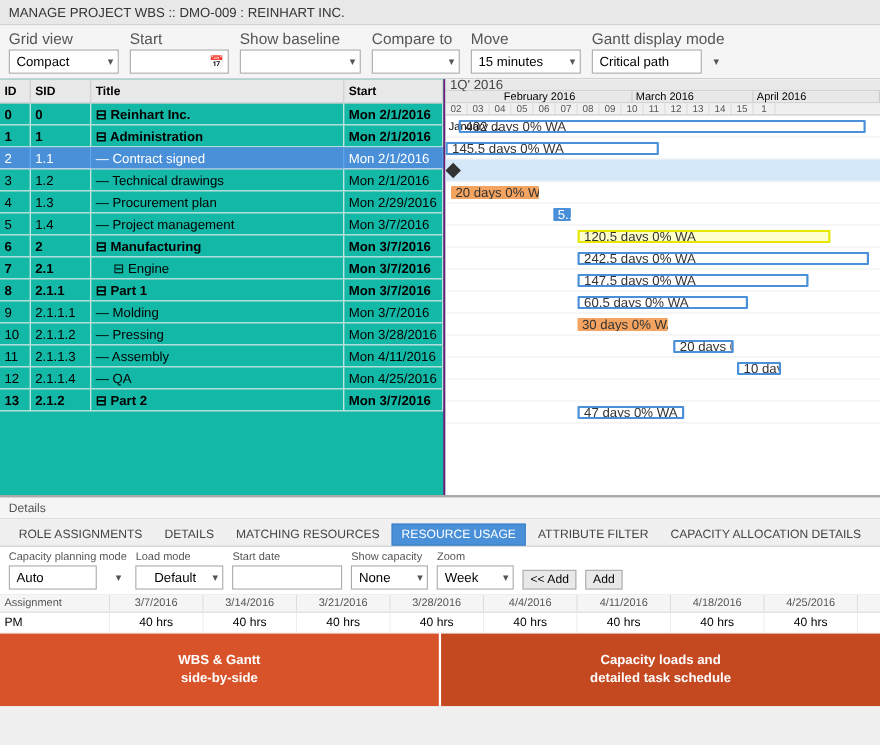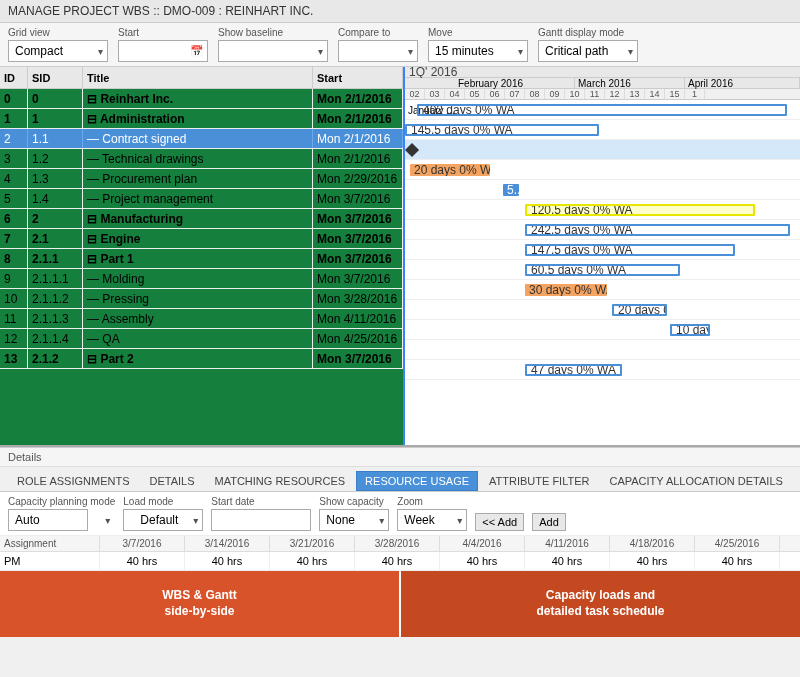--- a/index.html
+++ b/index.html
@@ -21,21 +21,21 @@
       padding: 4px 8px;
       display: flex;
       align-items: center;
       gap: 10px;
     }
     .toolbar-group {
       display: flex;
       flex-direction: column;
     }
     .toolbar-label {
-      font-size: 10px;
+      font-size: 14px;
       color: #555;
       margin-bottom: 2px;
     }
     .toolbar-select {
       border: 1px solid #aaa;
       background: white;
       padding: 3px 20px 3px 6px;
       font-size: 12px;
       appearance: none;
       -webkit-appearance: none;
@@ -83,22 +83,22 @@
       display: flex;
       height: 380px;
       border-bottom: 2px solid #aaa;
     }
 
     
     .wbs-table {
       width: 405px;
       min-width: 405px;
       overflow: hidden;
-      border-right: 2px solid #3b82f6;
-      background: #15803d;
+      border-right: 2px solid #701a75;
+      background: #14b8a6;
     }
     .wbs-col-header {
       display: flex;
       background: #e8e8e8;
       border-bottom: 1px solid #ccc;
       height: 22px;
       align-items: center;
     }
     .wbs-col-header .col {
       border-right: 1px solid #ccc;
@@ -442,21 +442,21 @@
         </div>
         <div class="wbs-row bold-row">
           <div class="cell col-id">6</div>
           <div class="cell col-sid">2</div>
           <div class="cell col-title" style="font-weight: bold;">  ⊟ Manufacturing</div>
           <div class="cell col-start" style="font-weight: bold;">Mon 3/7/2016</div>
         </div>
         <div class="wbs-row bold-row">
           <div class="cell col-id">7</div>
           <div class="cell col-sid">2.1</div>
-          <div class="cell col-title" style="font-weight: bold;">    ⊟ Engine</div>
+          <div class="cell col-title" style="font-weight: normal; margin-left: 16px;">    ⊟ Engine</div>
           <div class="cell col-start" style="font-weight: bold;">Mon 3/7/2016</div>
         </div>
         <div class="wbs-row bold-row">
           <div class="cell col-id">8</div>
           <div class="cell col-sid">2.1.1</div>
           <div class="cell col-title" style="font-weight: bold;">      ⊟ Part 1</div>
           <div class="cell col-start" style="font-weight: bold;">Mon 3/7/2016</div>
         </div>
         <div class="wbs-row">
           <div class="cell col-id">9</div>

